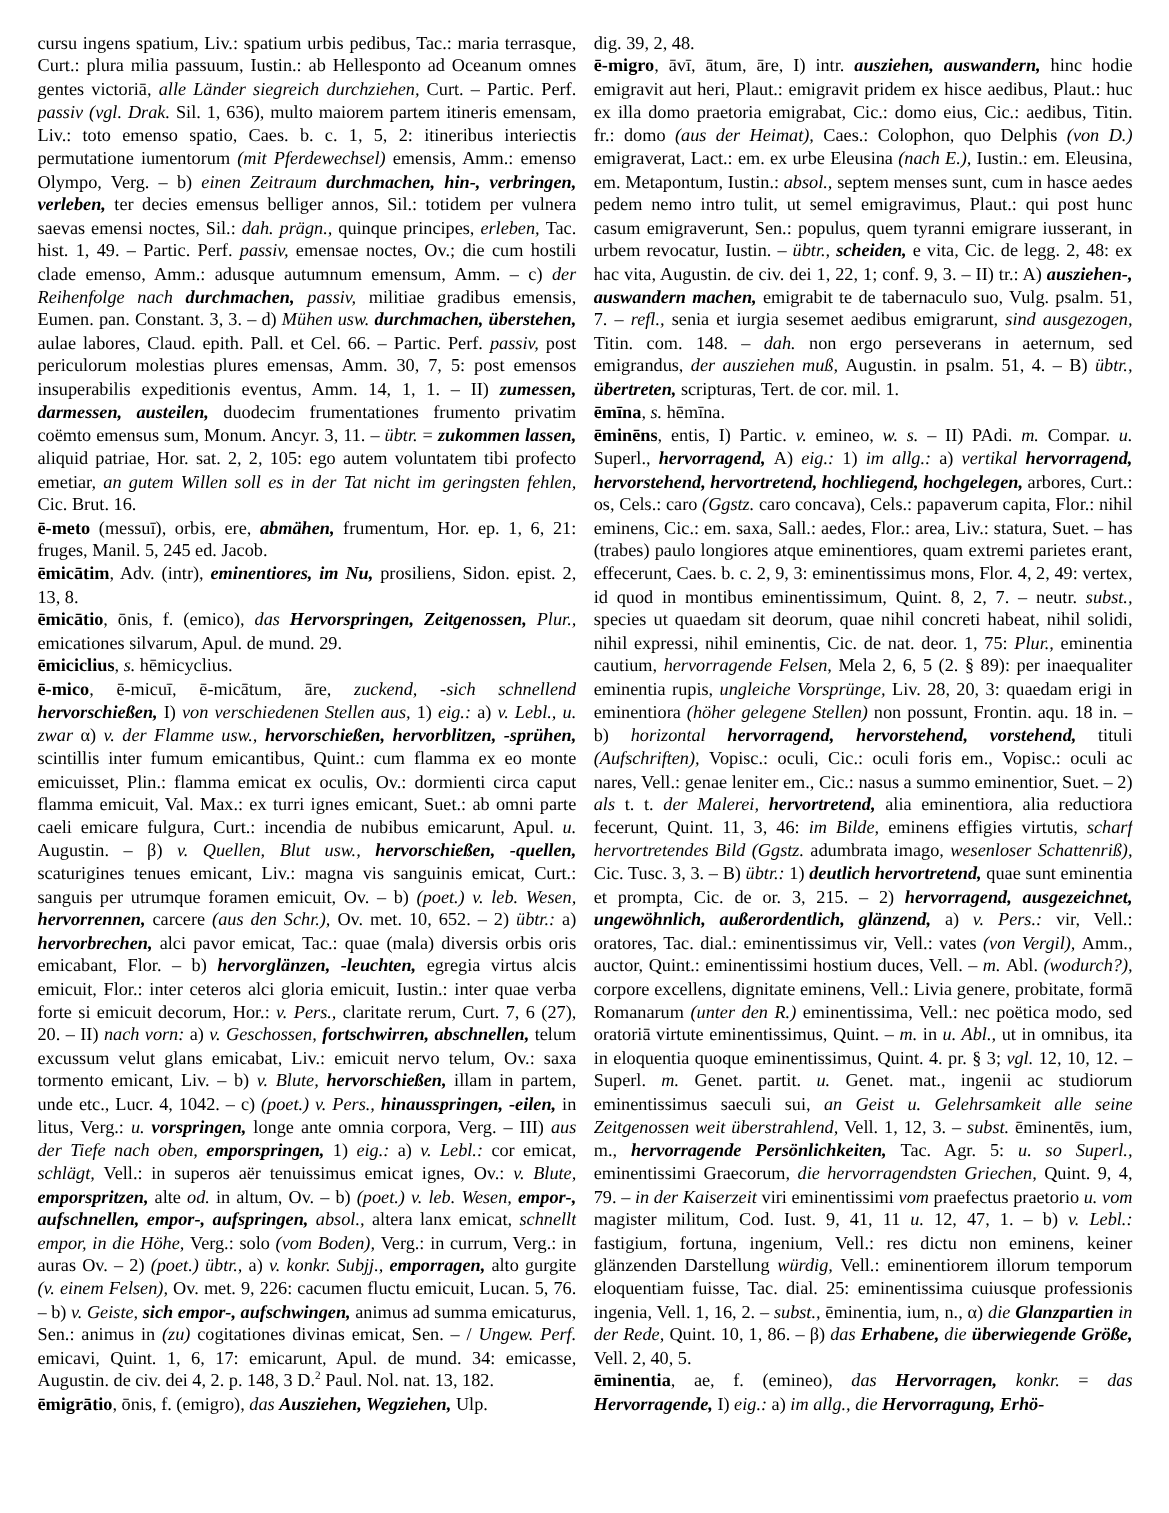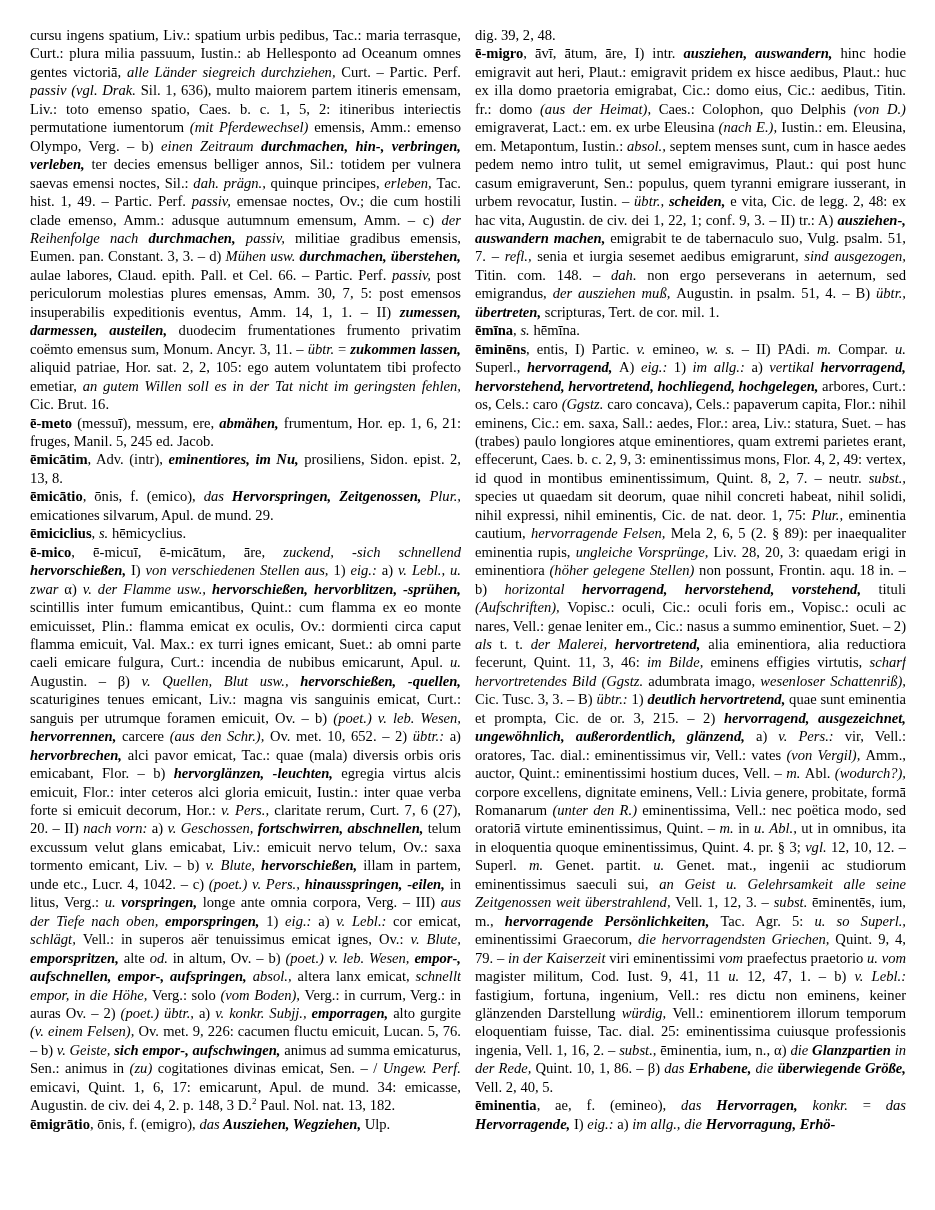--- a/index.html
+++ b/index.html
@@ -48,21 +48,21 @@
     font-size: 14px;
     line-height: 14px;
   }
 </style>
 </head>
 <body>
 
 <div class="columns">
   <div class="col">
       <p class="entry"><span class="seg-n">cursu ingens spatium, Liv.: spatium urbis pedibus, Tac.: maria terrasque, Curt.: plura milia passuum, Iustin.: ab Hellesponto ad Oceanum omnes gentes victoriā, </span><span class="seg-i">alle Länder siegreich durchziehen, </span><span class="seg-n">Curt. – Partic. Perf. </span><span class="seg-i">passiv (vgl. Drak. </span><span class="seg-n">Sil. 1, 636), multo maiorem partem itineris emensam, Liv.: toto emenso spatio, Caes. b. c. 1, 5, 2: itineribus interiectis permutatione iumentorum </span><span class="seg-i">(mit Pferdewechsel) </span><span class="seg-n">emensis, Amm.: emenso Olympo, Verg. – b) </span><span class="seg-i">einen Zeitraum </span><span class="seg-bi">durchmachen, hin-, verbringen, verleben, </span><span class="seg-n">ter decies emensus belliger annos, Sil.: totidem per vulnera saevas emensi noctes, Sil.: </span><span class="seg-i">dah. prägn., </span><span class="seg-n">quinque principes, </span><span class="seg-i">erleben, </span><span class="seg-n">Tac. hist. 1, 49. – Partic. Perf. </span><span class="seg-i">passiv, </span><span class="seg-n">emensae noctes, Ov.; die cum hostili clade emenso, Amm.: adusque autumnum emensum, Amm. – c) </span><span class="seg-i">der Reihenfolge nach </span><span class="seg-bi">durchmachen, </span><span class="seg-i">passiv, </span><span class="seg-n">militiae gradibus emensis, Eumen. pan. Constant. 3, 3. – d) </span><span class="seg-i">Mühen usw. </span><span class="seg-bi">durchmachen, überstehen, </span><span class="seg-n">aulae labores, Claud. epith. Pall. et Cel. 66. – Partic. Perf. </span><span class="seg-i">passiv, </span><span class="seg-n">post periculorum molestias plures emensas, Amm. 30, 7, 5: post emensos insuperabilis expeditionis eventus, Amm. 14, 1, 1. – II) </span><span class="seg-bi">zumessen, darmessen, austeilen, </span><span class="seg-n">duodecim frumentationes frumento privatim coëmto emensus sum, Monum. Ancyr. 3, 11. – </span><span class="seg-i">übtr. </span><span class="seg-n">= </span><span class="seg-bi">zukommen lassen, </span><span class="seg-n">aliquid patriae, Hor. sat. 2, 2, 105: ego autem voluntatem tibi profecto emetiar, </span><span class="seg-i">an gutem Willen soll es in der Tat nicht im geringsten fehlen, </span><span class="seg-n">Cic. Brut. 16.</span></p>
-      <p class="entry"><span class="seg-b">ē-meto</span><span class="seg-n"> (messuī), messum, ere, </span><span class="seg-bi">abmähen, </span><span class="seg-n">frumentum, Hor. ep. 1, 6, 21: fruges, Manil. 5, 245 ed. Jacob.</span></p>
+      <p class="entry"><span class="seg-b">ē-meto</span><span class="seg-n"> (messuī), orbis, ere, </span><span class="seg-bi">abmähen, </span><span class="seg-n">frumentum, Hor. ep. 1, 6, 21: fruges, Manil. 5, 245 ed. Jacob.</span></p>
       <p class="entry"><span class="seg-b">ēmicātim</span><span class="seg-n">, Adv. (intr), </span><span class="seg-bi">eminentiores, im Nu, </span><span class="seg-n">prosiliens, Sidon. epist. 2, 13, 8.</span></p>
       <p class="entry"><span class="seg-b">ēmicātio</span><span class="seg-n">, ōnis, f. (emico), </span><span class="seg-i">das </span><span class="seg-bi">Hervorspringen, Zeitgenossen, </span><span class="seg-i">Plur., </span><span class="seg-n">emicationes silvarum, Apul. de mund. 29.</span></p>
       <p class="entry"><span class="seg-b">ēmiciclius</span><span class="seg-n">, </span><span class="seg-i">s. </span><span class="seg-n">hēmicyclius.</span></p>
       <p class="entry"><span class="seg-b">ē-mico</span><span class="seg-n">, ē-micuī, ē-micātum, āre, </span><span class="seg-i">zuckend, -sich schnellend </span><span class="seg-bi">hervorschießen, </span><span class="seg-n">I) </span><span class="seg-i">von verschiedenen Stellen aus, </span><span class="seg-n">1) </span><span class="seg-i">eig.: </span><span class="seg-n">a) </span><span class="seg-i">v. Lebl., u. zwar </span><span class="seg-n">α) </span><span class="seg-i">v. der Flamme usw., </span><span class="seg-bi">hervorschießen, hervorblitzen, -sprühen, </span><span class="seg-n">scintillis inter fumum emicantibus, Quint.: cum flamma ex eo monte emicuisset, Plin.: flamma emicat ex oculis, Ov.: dormienti circa caput flamma emicuit, Val. Max.: ex turri ignes emicant, Suet.: ab omni parte caeli emicare fulgura, Curt.: incendia de nubibus emicarunt, Apul. </span><span class="seg-i">u. </span><span class="seg-n">Augustin. – β) </span><span class="seg-i">v. Quellen, Blut usw., </span><span class="seg-bi">hervorschießen, -quellen, </span><span class="seg-n">scaturigines tenues emicant, Liv.: magna vis sanguinis emicat, Curt.: sanguis per utrumque foramen emicuit, Ov. – b) </span><span class="seg-i">(poet.) v. leb. Wesen, </span><span class="seg-bi">hervorrennen, </span><span class="seg-n">carcere </span><span class="seg-i">(aus den Schr.), </span><span class="seg-n">Ov. met. 10, 652. – 2) </span><span class="seg-i">übtr.: </span><span class="seg-n">a) </span><span class="seg-bi">hervorbrechen, </span><span class="seg-n">alci pavor emicat, Tac.: quae (mala) diversis orbis oris emicabant, Flor. – b) </span><span class="seg-bi">hervorglänzen, -leuchten, </span><span class="seg-n">egregia virtus alcis emicuit, Flor.: inter ceteros alci gloria emicuit, Iustin.: inter quae verba forte si emicuit decorum, Hor.: </span><span class="seg-i">v. Pers., </span><span class="seg-n">claritate rerum, Curt. 7, 6 (27), 20. – II) </span><span class="seg-i">nach vorn: </span><span class="seg-n">a) </span><span class="seg-i">v. Geschossen, </span><span class="seg-bi">fortschwirren, abschnellen, </span><span class="seg-n">telum excussum velut glans emicabat, Liv.: emicuit nervo telum, Ov.: saxa tormento emicant, Liv. – b) </span><span class="seg-i">v. Blute, </span><span class="seg-bi">hervorschießen, </span><span class="seg-n">illam in partem, unde etc., Lucr. 4, 1042. – c) </span><span class="seg-i">(poet.) v. Pers., </span><span class="seg-bi">hinausspringen, -eilen, </span><span class="seg-n">in litus, Verg.: </span><span class="seg-i">u. </span><span class="seg-bi">vorspringen, </span><span class="seg-n">longe ante omnia corpora, Verg. – III) </span><span class="seg-i">aus der Tiefe nach oben, </span><span class="seg-bi">emporspringen, </span><span class="seg-n">1) </span><span class="seg-i">eig.: </span><span class="seg-n">a) </span><span class="seg-i">v. Lebl.: </span><span class="seg-n">cor emicat, </span><span class="seg-i">schlägt, </span><span class="seg-n">Vell.: in superos aër tenuissimus emicat ignes, Ov.: </span><span class="seg-i">v. Blute, </span><span class="seg-bi">emporspritzen, </span><span class="seg-n">alte </span><span class="seg-i">od. </span><span class="seg-n">in altum, Ov. – b) </span><span class="seg-i">(poet.) v. leb. Wesen, </span><span class="seg-bi">empor-, aufschnellen, empor-, aufspringen, </span><span class="seg-i">absol., </span><span class="seg-n">altera lanx emicat, </span><span class="seg-i">schnellt empor, in die Höhe, </span><span class="seg-n">Verg.: solo </span><span class="seg-i">(vom Boden), </span><span class="seg-n">Verg.: in currum, Verg.: in auras Ov. – 2) </span><span class="seg-i">(poet.) übtr., </span><span class="seg-n">a) </span><span class="seg-i">v. konkr. Subjj., </span><span class="seg-bi">emporragen, </span><span class="seg-n">alto gurgite </span><span class="seg-i">(v. einem Felsen), </span><span class="seg-n">Ov. met. 9, 226: cacumen fluctu emicuit, Lucan. 5, 76. – b) </span><span class="seg-i">v. Geiste, </span><span class="seg-bi">sich empor-, aufschwingen, </span><span class="seg-n">animus ad summa emicaturus, Sen.: animus in </span><span class="seg-i">(zu) </span><span class="seg-n">cogitationes divinas emicat, Sen. – / </span><span class="seg-i">Ungew. Perf. </span><span class="seg-n">emicavi, Quint. 1, 6, 17: emicarunt, Apul. de mund. 34: emicasse, Augustin. de civ. dei 4, 2. p. 148, 3 D.</span><span class="seg-sup">2</span><span class="seg-n"> Paul. Nol. nat. 13, 182.</span></p>
       <p class="entry"><span class="seg-b">ēmigrātio</span><span class="seg-n">, ōnis, f. (emigro), </span><span class="seg-i">das </span><span class="seg-bi">Ausziehen, Wegziehen, </span><span class="seg-n">Ulp.</span></p>
     </div>
   <div class="col">
       <p class="entry"><span class="seg-n">dig. 39, 2, 48.</span></p>
       <p class="entry"><span class="seg-b">ē-migro</span><span class="seg-n">, āvī, ātum, āre, I) intr. </span><span class="seg-bi">ausziehen, auswandern, </span><span class="seg-n">hinc hodie emigravit aut heri, Plaut.: emigravit pridem ex hisce aedibus, Plaut.: huc ex illa domo praetoria emigrabat, Cic.: domo eius, Cic.: aedibus, Titin. fr.: domo </span><span class="seg-i">(aus der Heimat), </span><span class="seg-n">Caes.: Colophon, quo Delphis </span><span class="seg-i">(von D.) </span><span class="seg-n">emigraverat, Lact.: em. ex urbe Eleusina </span><span class="seg-i">(nach E.), </span><span class="seg-n">Iustin.: em. Eleusina, em. Metapontum, Iustin.: </span><span class="seg-i">absol., </span><span class="seg-n">septem menses sunt, cum in hasce aedes pedem nemo intro tulit, ut semel emigravimus, Plaut.: qui post hunc casum emigraverunt, Sen.: populus, quem tyranni emigrare iusserant, in urbem revocatur, Iustin. – </span><span class="seg-i">übtr., </span><span class="seg-bi">scheiden, </span><span class="seg-n">e vita, Cic. de legg. 2, 48: ex hac vita, Augustin. de civ. dei 1, 22, 1; conf. 9, 3. – II) tr.: A) </span><span class="seg-bi">ausziehen-, auswandern machen, </span><span class="seg-n">emigrabit te de tabernaculo suo, Vulg. psalm. 51, 7. – </span><span class="seg-i">refl., </span><span class="seg-n">senia et iurgia sesemet aedibus emigrarunt, </span><span class="seg-i">sind ausgezogen, </span><span class="seg-n">Titin. com. 148. – </span><span class="seg-i">dah. </span><span class="seg-n">non ergo perseverans in aeternum, sed emigrandus, </span><span class="seg-i">der ausziehen muß, </span><span class="seg-n">Augustin. in psalm. 51, 4. – B) </span><span class="seg-i">übtr., </span><span class="seg-bi">übertreten, </span><span class="seg-n">scripturas, Tert. de cor. mil. 1.</span></p>
       <p class="entry"><span class="seg-b">ēmīna</span><span class="seg-n">, </span><span class="seg-i">s. </span><span class="seg-n">hēmīna.</span></p>

